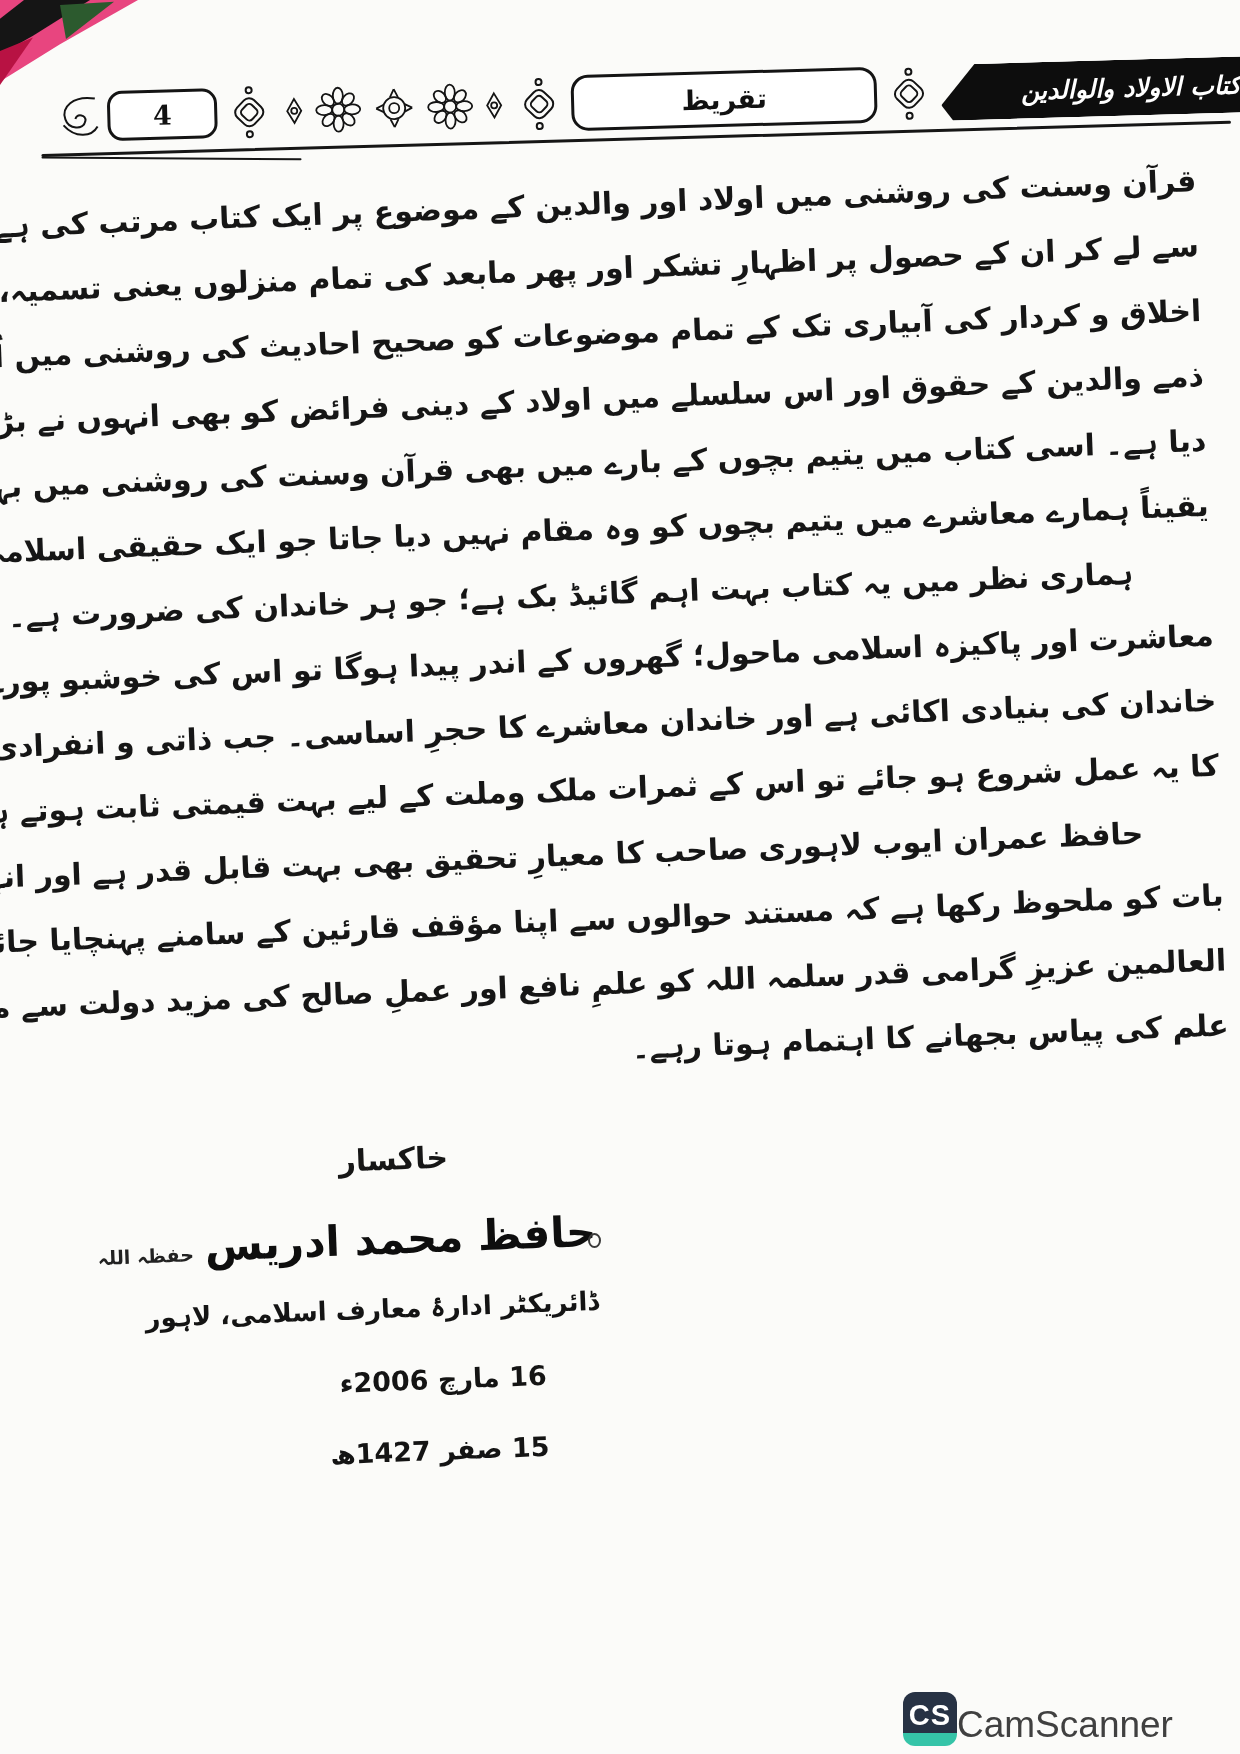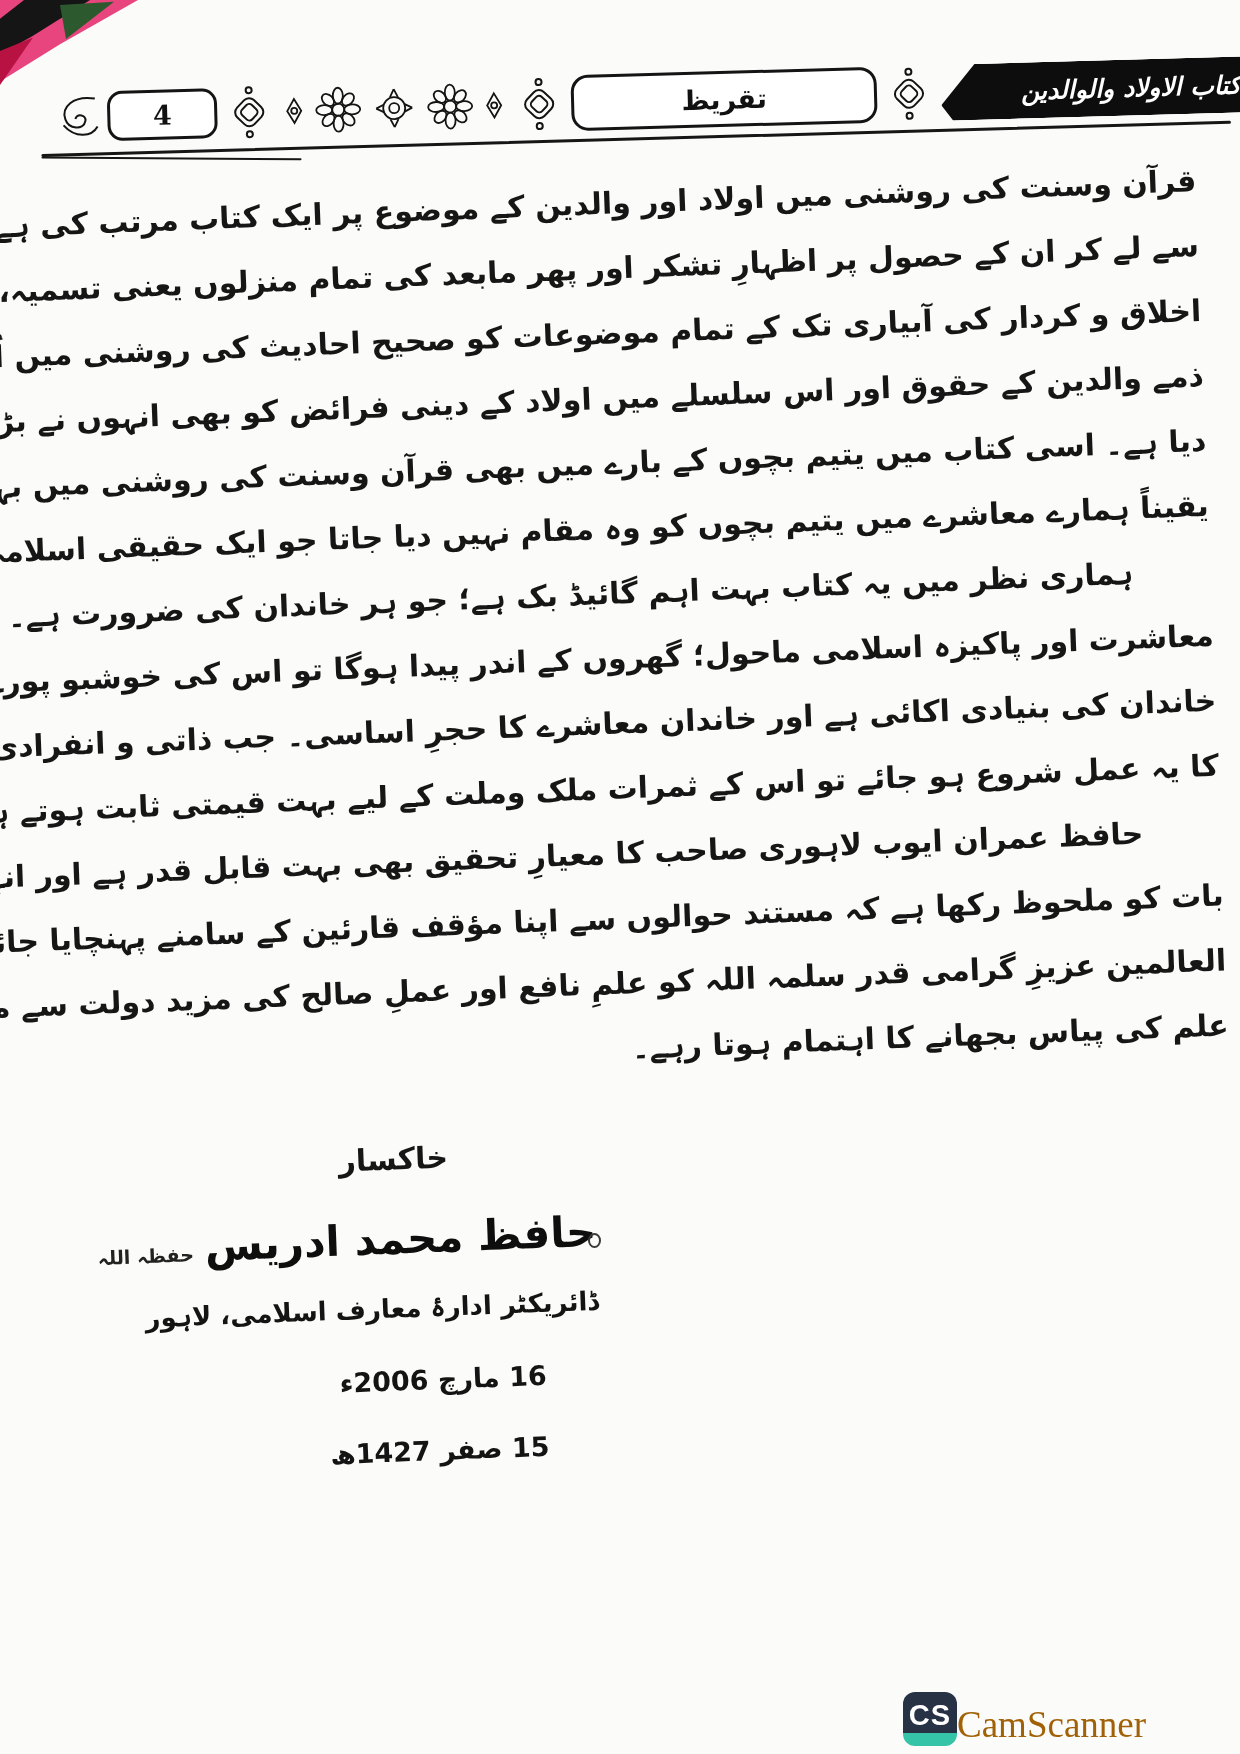--- a/index.html
+++ b/index.html
@@ -104,21 +104,21 @@
   .cam-logo{
     width:54px;height:54px;border-radius:12px;
     background:linear-gradient(to bottom,#273244 0%,#273244 76%,#35c4a8 76%,#35c4a8 100%);
     display:flex;align-items:center;justify-content:center;
   }
   .cam-logo span{
     color:#fff;font-weight:bold;font-size:29px;letter-spacing:1px;
     font-family:"Liberation Sans",sans-serif;margin-top:-8px;
   }
   .cam-brand{
-    font-family:Liberation Serif, serif;font-size:37px;color:#a16207;
+    font-family:Liberation Sans, sans-serif;font-size:37px;color:#404040;
   }
 </style>
 </head>
 <body>
 
 <div class="artifact">
   <div class="pink"></div>
   <div class="blk"></div>
   <div class="green"></div>
   <div class="red"></div>

